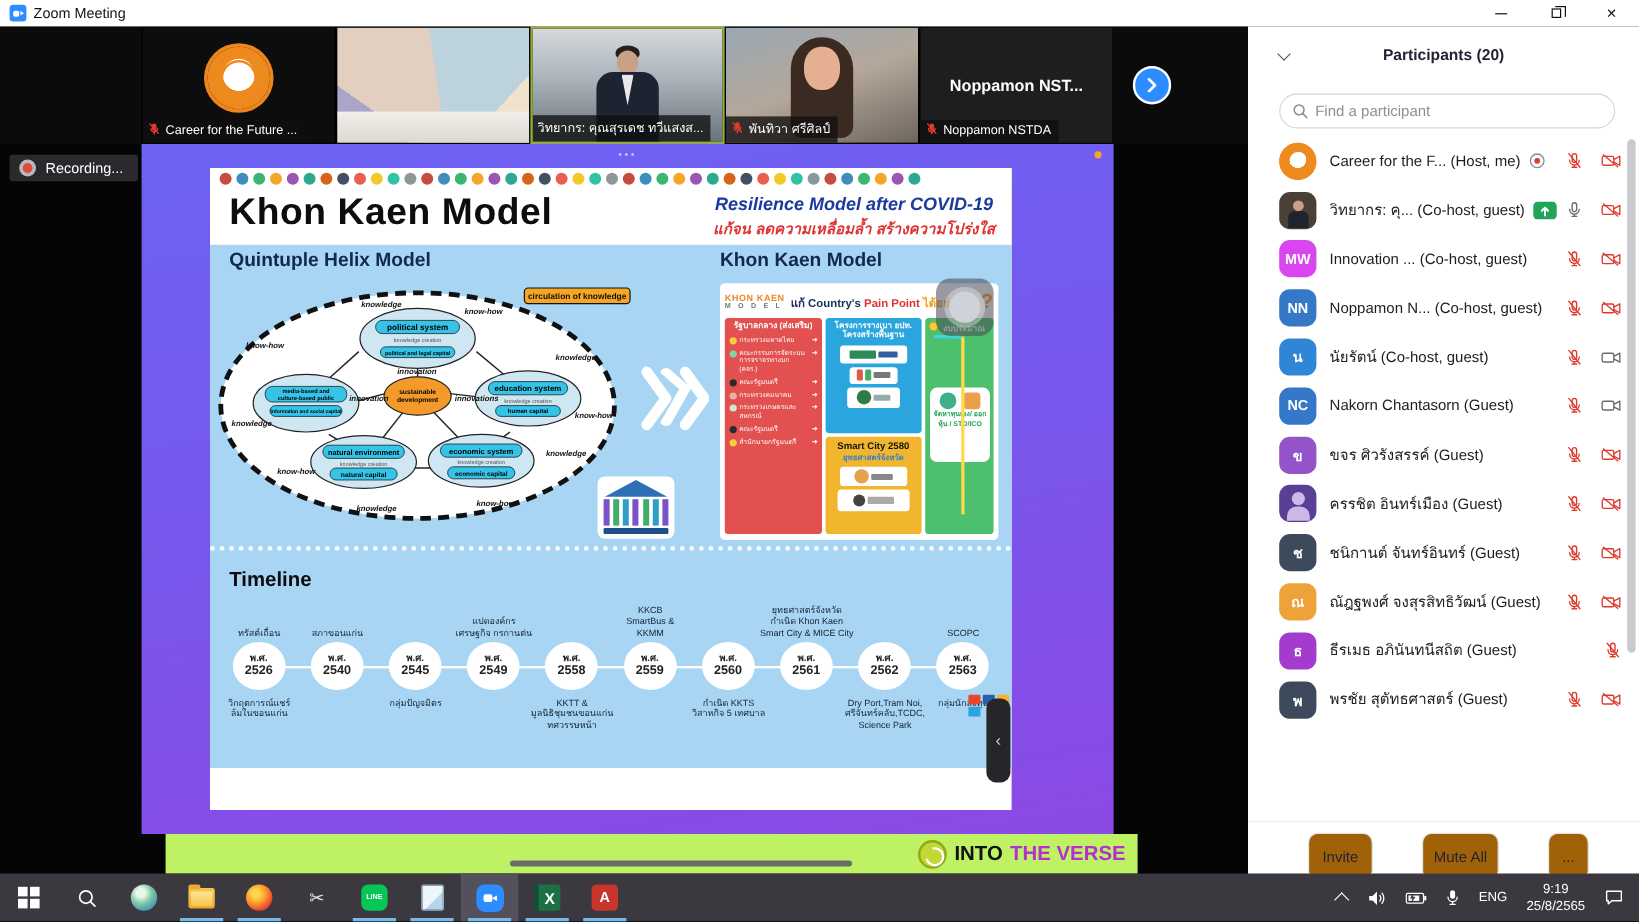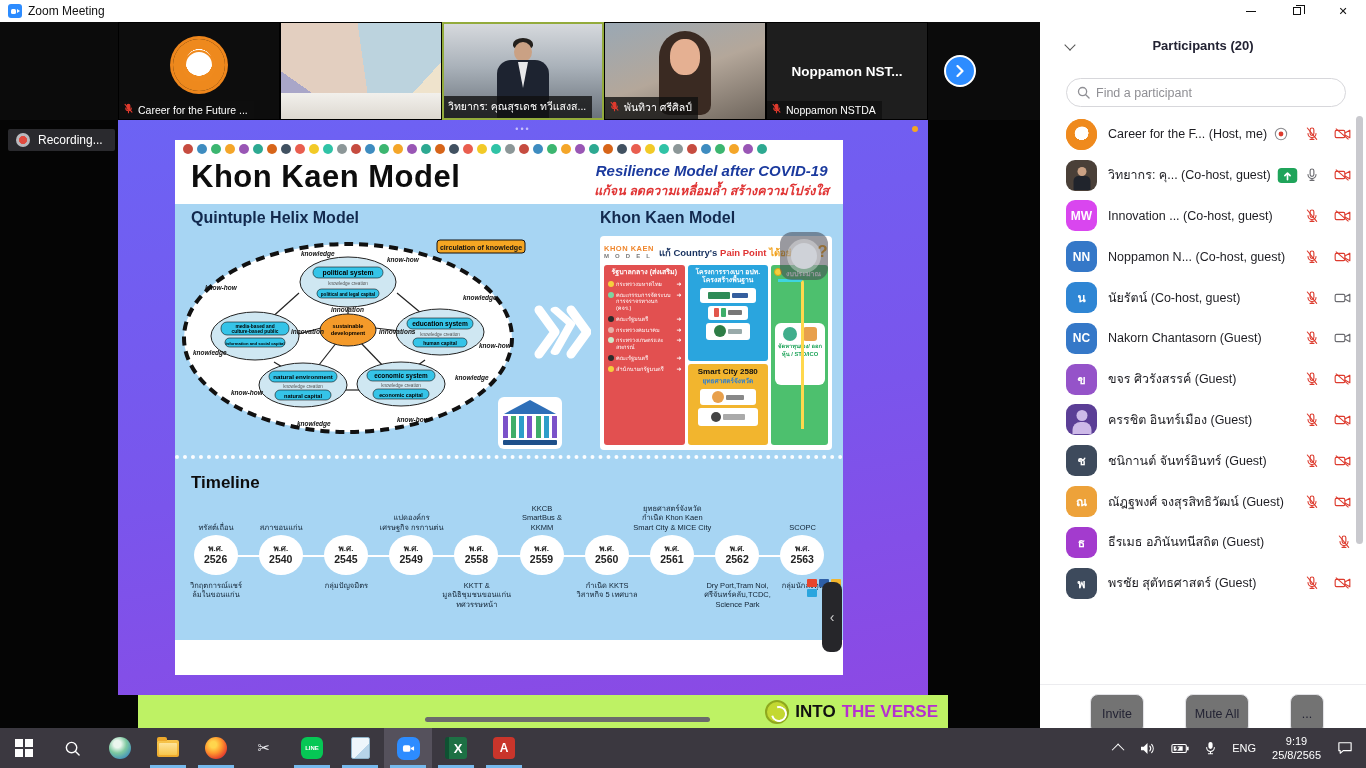--- a/index.html
+++ b/index.html
@@ -155,21 +155,21 @@
   .av-photo::after{content:"";position:absolute;left:50%;top:16px;width:17px;height:14px;transform:translateX(-50%);border-radius:5px 5px 0 0;background:#20242c;}
   .av-person::before{content:"";position:absolute;left:50%;top:6px;width:11px;height:11px;transform:translateX(-50%);border-radius:50%;background:#cdb9e8;}
   .av-person::after{content:"";position:absolute;left:50%;top:18px;width:19px;height:12px;transform:translateX(-50%);border-radius:8px 8px 0 0;background:#cdb9e8;}
   .p-name{font-size:12.5px;color:#1d1d22;margin-left:11px;white-space:nowrap;overflow:hidden;max-width:186px;}
   .p-badges{display:flex;align-items:center;margin-left:6px;gap:5px;}
   .p-icons{margin-left:auto;display:flex;align-items:center;gap:13px;}
   .pi{width:16px;height:16px;display:block;}
   .pi.wide{width:19px;}
   .pi.share{width:21px;height:15px;}
   .panel-foot{position:absolute;left:0;bottom:0;width:100%;height:44px;border-top:1px solid #ececef;background:#fff;}
-  .pf-btn{position:absolute;top:9px;height:40px;background:#737373;border:1px solid #e2e2e6;border-radius:8px;font-size:12.5px;color:#232333;display:flex;align-items:center;justify-content:center;cursor:pointer;box-shadow:0 1px 2px rgba(0,0,0,.04);}
+  .pf-btn{position:absolute;top:9px;height:40px;background:#a16207;border:1px solid #e2e2e6;border-radius:8px;font-size:12.5px;color:#232333;display:flex;align-items:center;justify-content:center;cursor:pointer;box-shadow:0 1px 2px rgba(0,0,0,.04);}
   .pf-invite{left:50px;width:54px;}
   .pf-mute{left:145px;width:64px;}
   .pf-more{left:250px;width:34px;}
   .panel-scroll{position:absolute;right:3px;top:94px;width:7px;height:428px;border-radius:4px;background:#c9c9ce;cursor:pointer;}
 
   
   .taskbar{position:absolute;left:0;top:728px;width:1366px;height:40px;background:#3b3840;display:flex;align-items:stretch;z-index:40;}
   .tb-icons{display:flex;}
   .task-btn{position:relative;width:48px;display:flex;align-items:center;justify-content:center;cursor:pointer;}
   .task-btn.open::after{content:"";position:absolute;left:6px;bottom:0;width:36px;height:3px;background:#76b9ed;}

